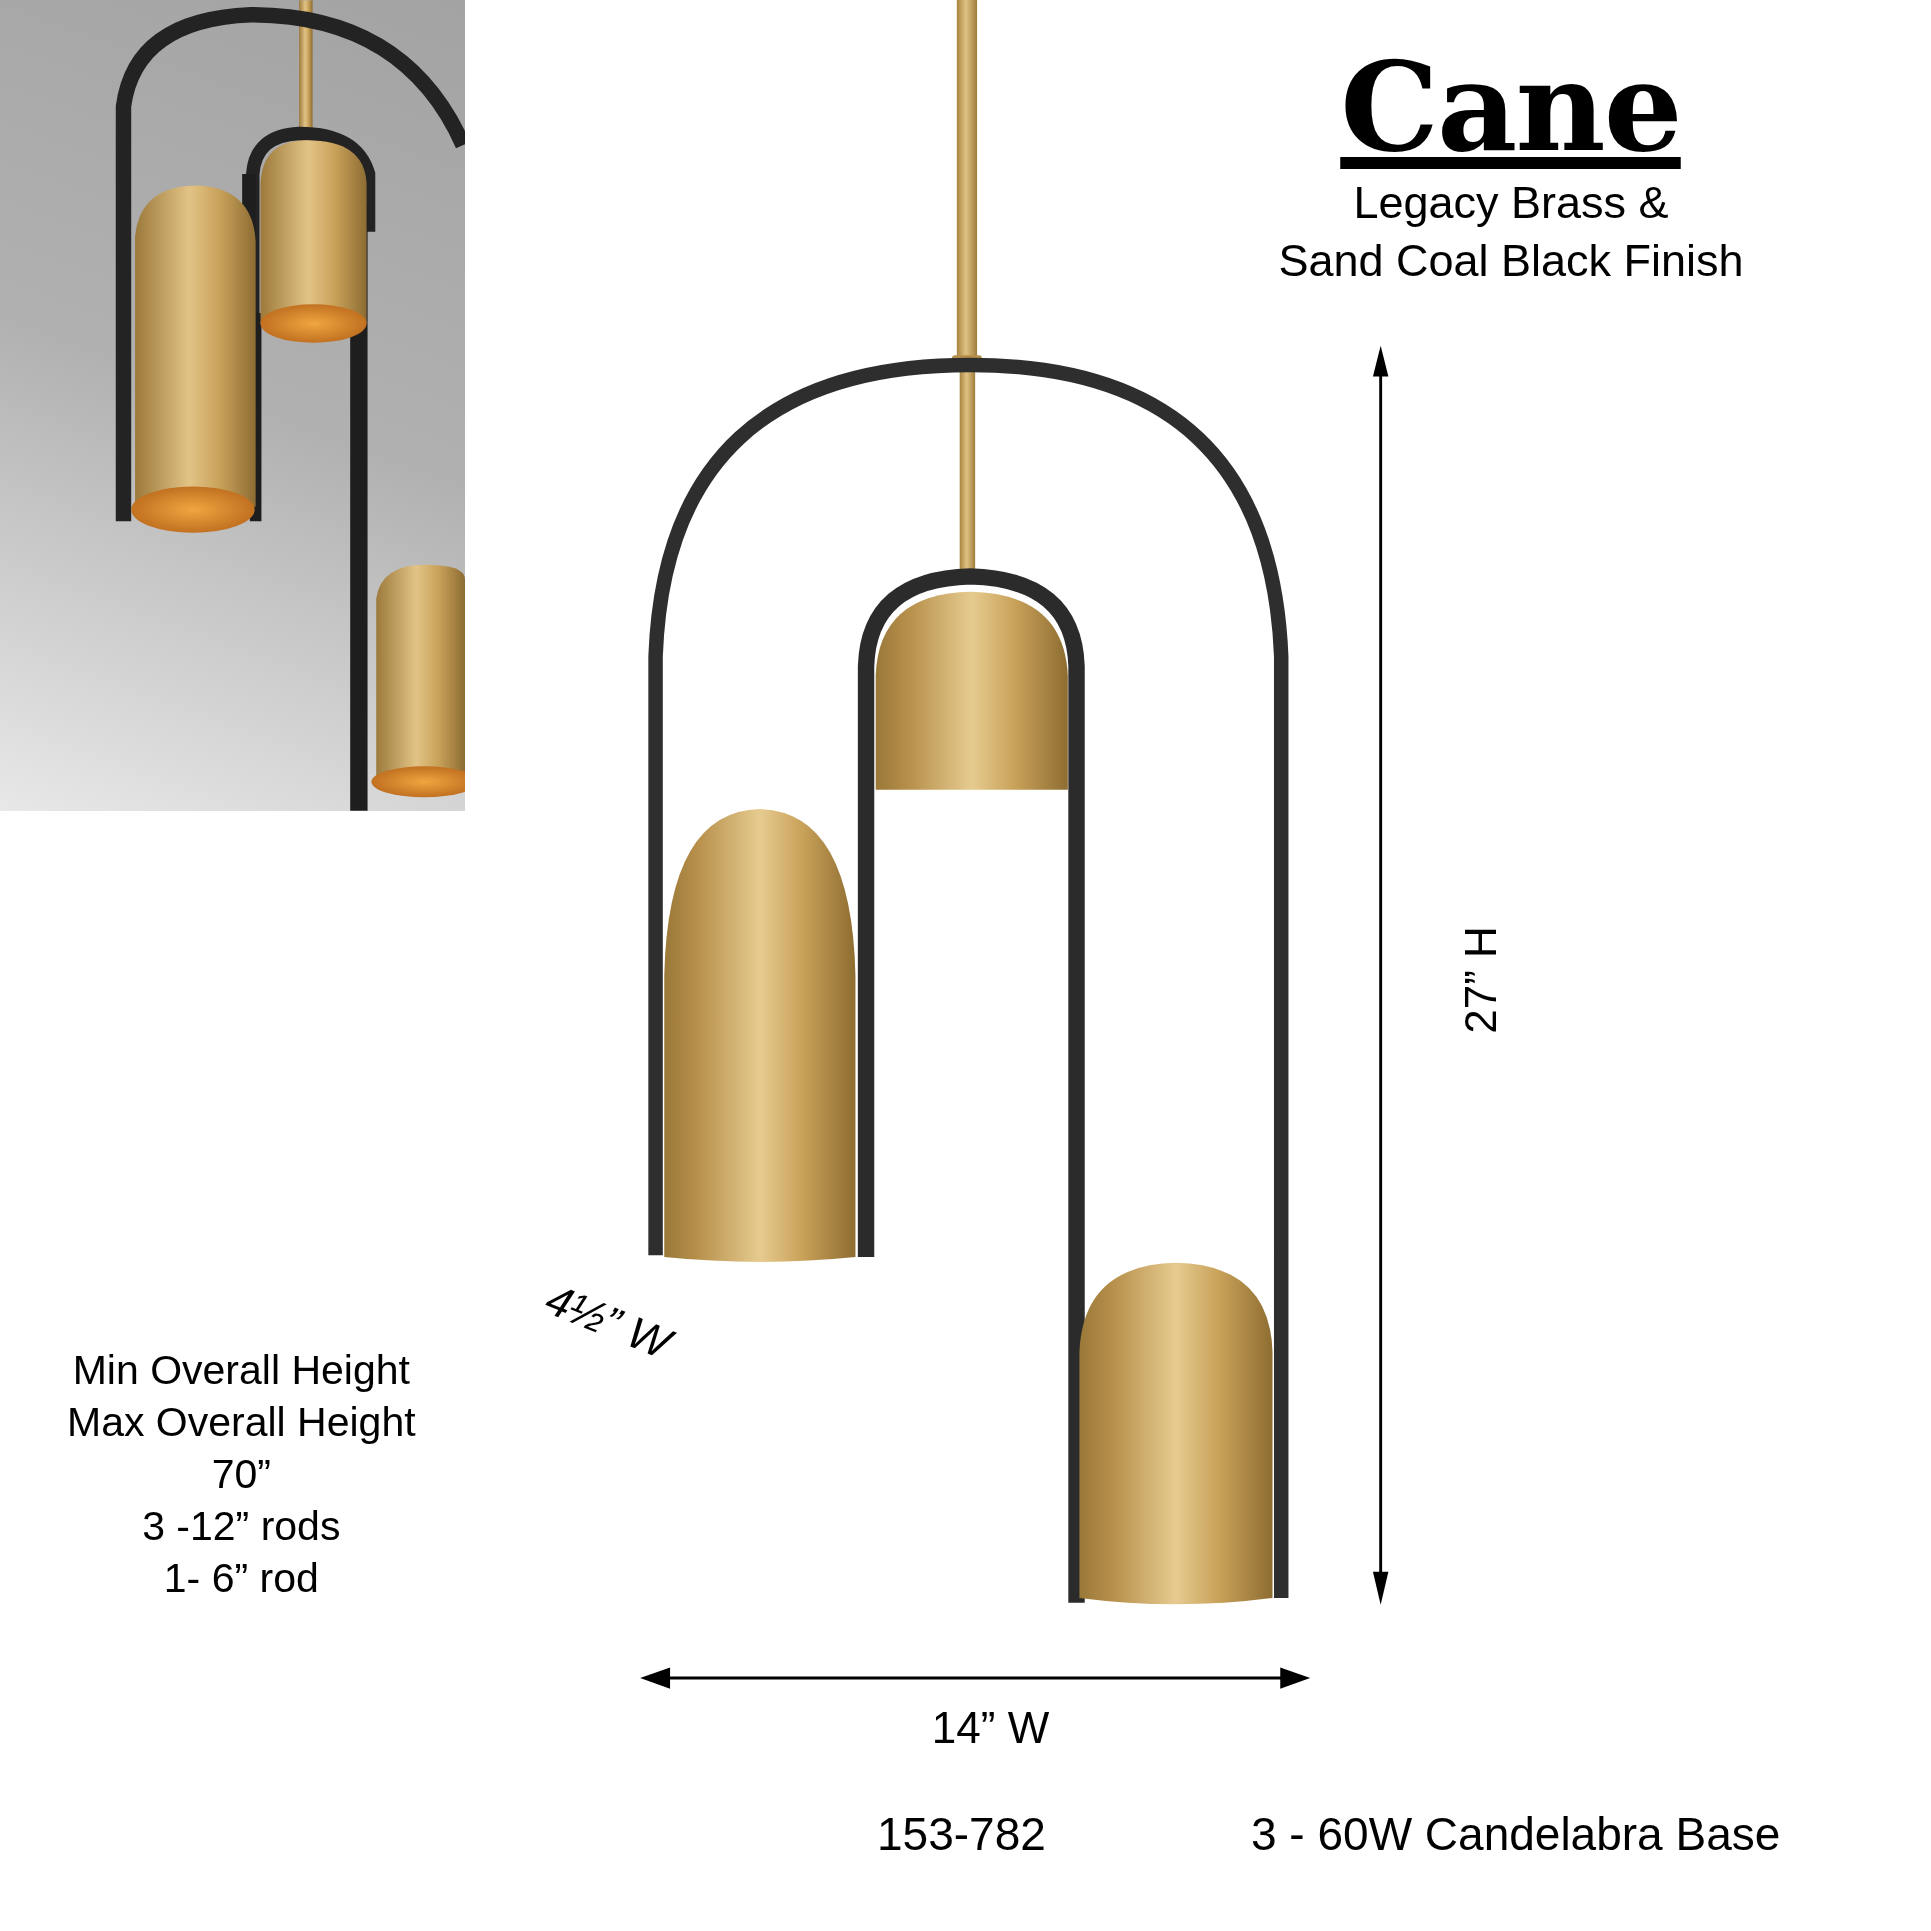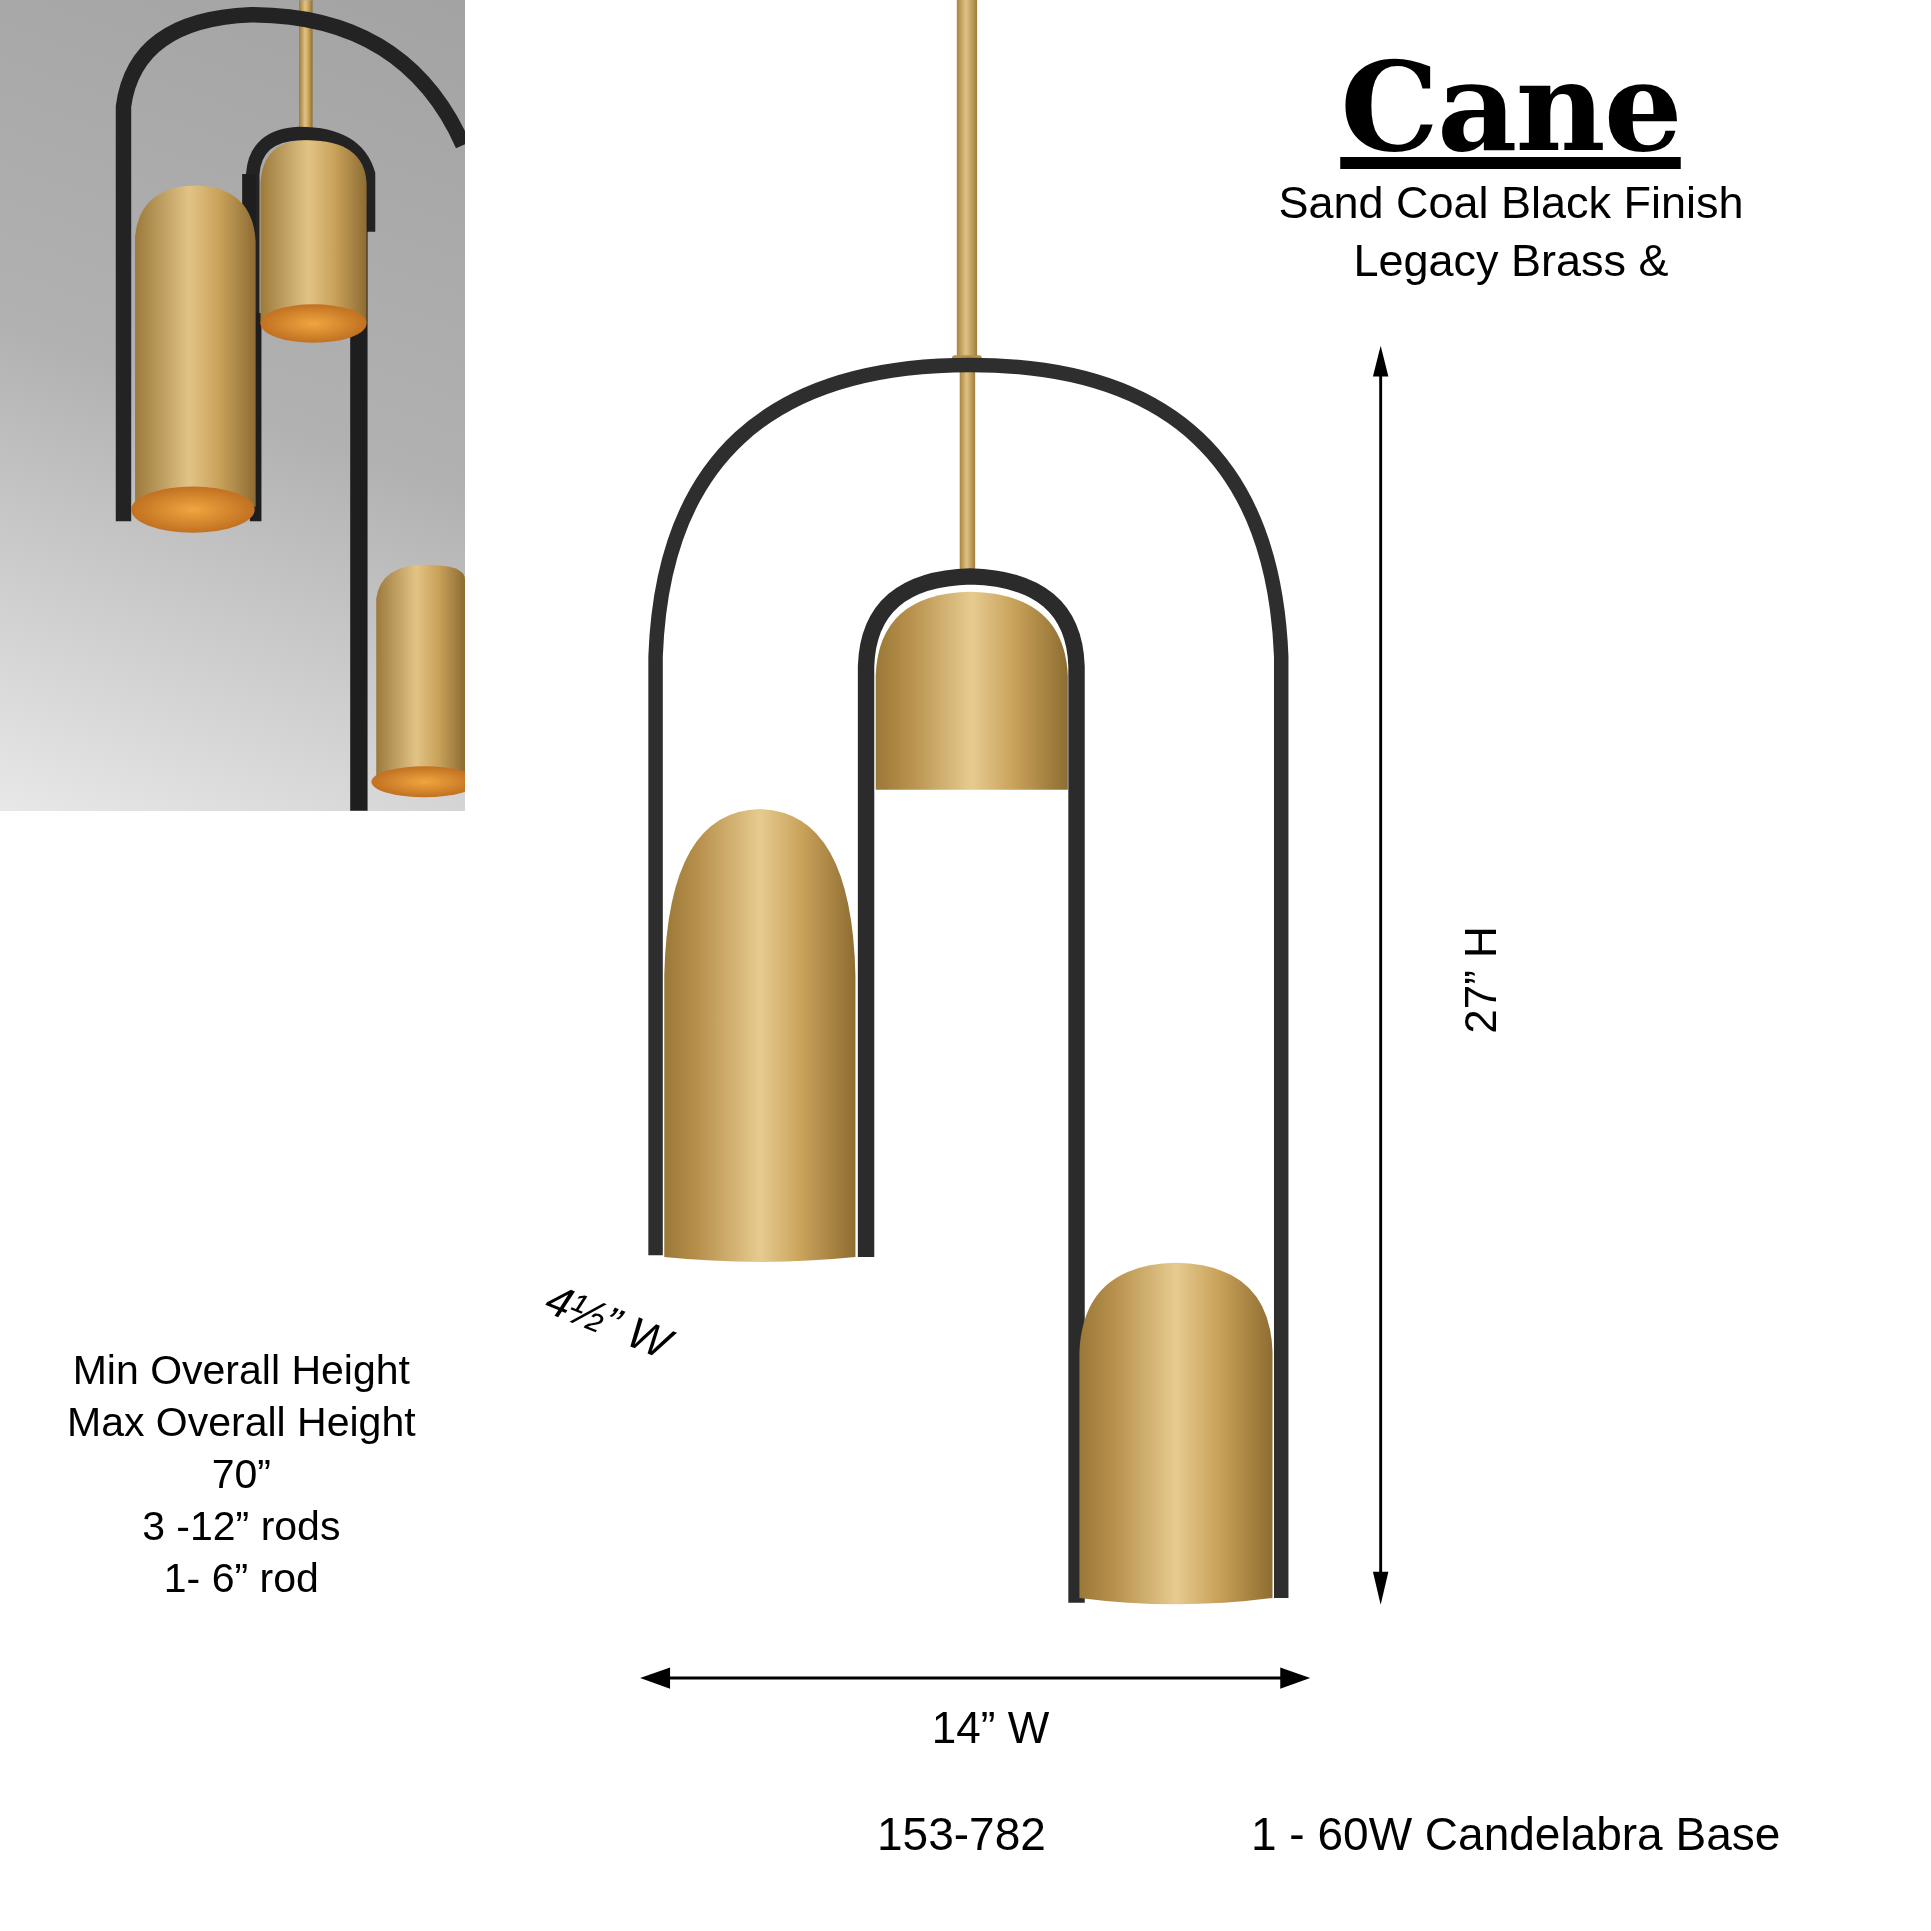--- a/index.html
+++ b/index.html
@@ -117,31 +117,31 @@
 
   <g>
     <line x1="1430" y1="385" x2="1430" y2="1635" stroke="#000" stroke-width="3"></line>
     <polygon points="1430,358 1422,390 1438,390" fill="#000"></polygon>
     <polygon points="1430,1662 1422,1628 1438,1628" fill="#000"></polygon>
   </g>
 </svg>
 
 <div id="title" class="abs serif">Cane</div>
 <div id="subtitle" class="abs sans">
+  <div>Legacy Brass &amp;</div>
   <div>Sand Coal Black Finish</div>
-  <div>Legacy Brass &amp;</div>
 </div>
 
 <div id="specs" class="abs sans">
   <div>Min Overall Height</div>
   <div>Max Overall Height</div>
   <div>70”</div>
   <div>3 -12” rods</div>
   <div>1- 6” rod</div>
 </div>
 
 <div id="dim-width" class="abs sans">14” W</div>
 <div id="dim-height" class="abs sans">27” H</div>
 <div id="dim-shade" class="abs sans">4½” W</div>
 
 <div id="model" class="abs sans">153-782</div>
-<div id="bulbs" class="abs sans">1 - 60W Candelabra Base</div>
+<div id="bulbs" class="abs sans">3 - 60W Candelabra Base</div>
 
 
 </body></html>

